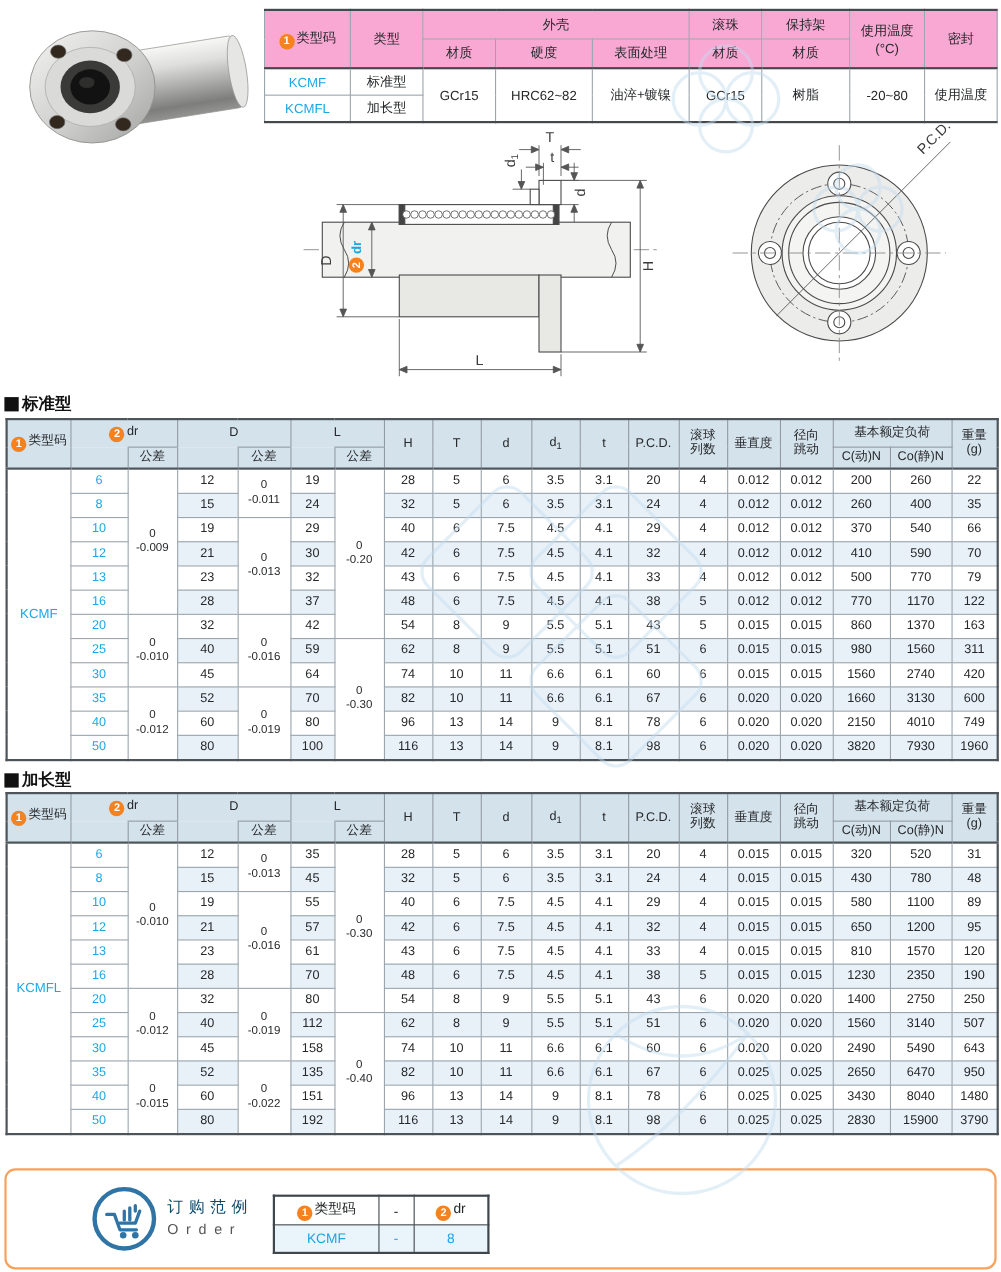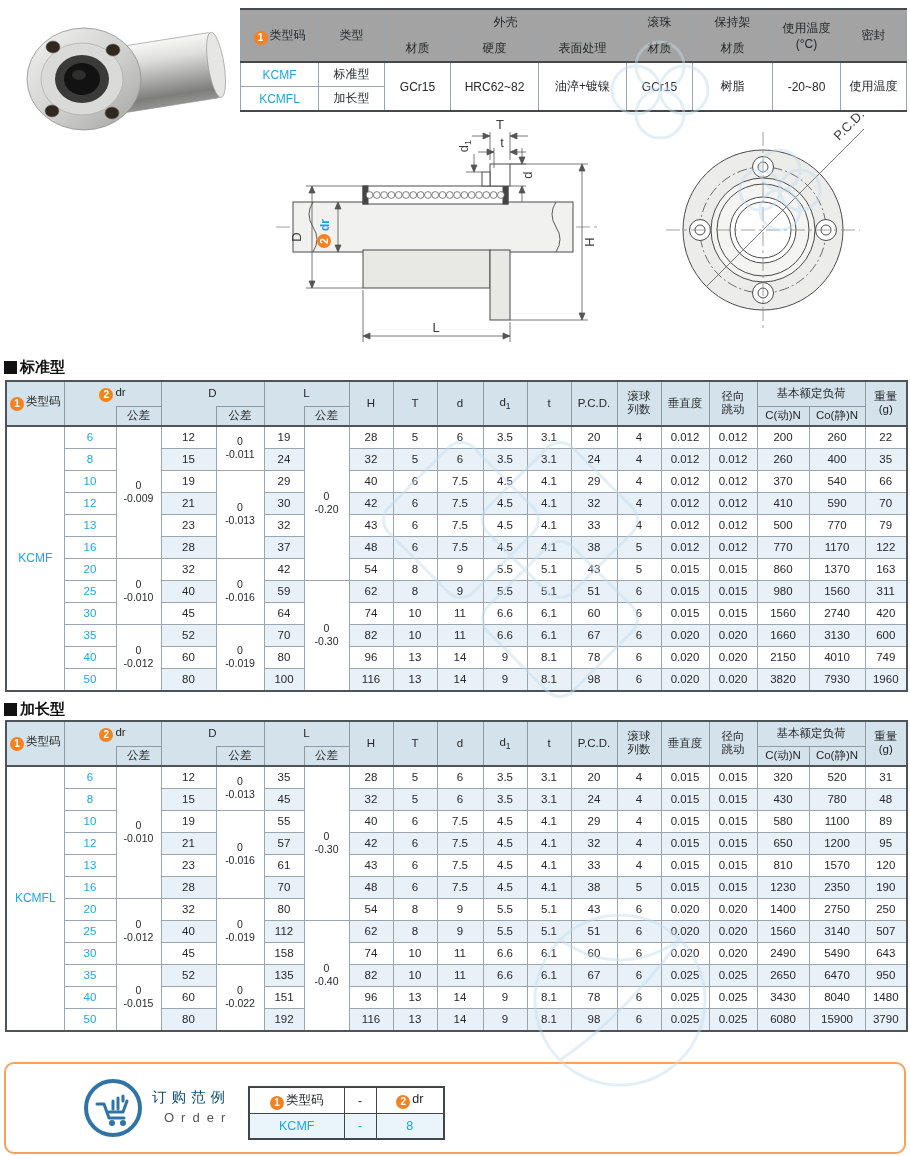--- a/index.html
+++ b/index.html
@@ -3,21 +3,21 @@
 <meta charset="utf-8">
 <style>
   html,body{margin:0;padding:0;background:#fff;}
   .page{position:relative;width:910px;height:1156px;background:#fff;overflow:hidden;
         font-family:"Liberation Sans","DejaVu Sans",sans-serif;color:#26282a;}
 
   
   .spec-table{position:absolute;left:240px;top:8px;width:666px;border-collapse:collapse;table-layout:fixed;
               font-size:12px;border-top:2px solid #45494d;border-bottom:2px solid #45494d;}
   .spec-table th,.spec-table td{border:1px solid #9aa6ae;text-align:center;padding:1px 0;}
-  .spec-table thead th{background:#a3a3a3;font-weight:normal;height:23px;margin-top:37px;}
+  .spec-table thead th{background:#f9a8d4;font-weight:normal;height:23px;margin-top:37px;}
   .spec-table thead tr:last-child th{border-bottom:2px solid #45494d;}
   .spec-table th[rowspan="2"]{border-bottom:2px solid #45494d;}
   .spec-table tbody td{height:21px;background:#fff;}
   .blue{color:#1ba7e6;}
 
   
   .badge{display:inline-block;width:14px;height:14px;border-radius:50%;background:#f5821f;color:#fff;
          font-size:10px;font-weight:bold;line-height:14px;text-align:center;margin-right:2px;vertical-align:-2px;}
 
   
@@ -37,21 +37,21 @@
   .data-table td.shade{background:#e8f1f8;}
   .data-table td.fam{color:#1ba7e6;font-size:12px;background:#fff;}
   .data-table td.blue{color:#1ba7e6;}
   .data-table sub{font-size:8.5px;}
 
   
   .order-box{position:absolute;left:4px;top:1062px;width:898px;height:88px;border:2px solid #f6a25c;border-radius:10px;background:#fff;}
   .order-cart{position:absolute;left:76px;top:13px;}
   .order-titles{position:absolute;left:146px;top:24px;}
   .order-titles .cn{font-size:14.5px;letter-spacing:5px;color:#0c4a6e;}
-  .order-titles .en{font-size:13px;letter-spacing:7px;color:#555;margin-top:3px;margin-left:12px;}
+  .order-titles .en{font-size:13px;letter-spacing:7px;color:#555;margin-top:3px;}
   .order-table{position:absolute;left:242px;top:22px;border-collapse:collapse;table-layout:fixed;border:2px solid #3f464c;}
   .order-table th,.order-table td{border:1px solid #3f464c;text-align:center;font-weight:normal;}
   .order-table th{height:23px;font-size:12.5px;background:#fff;}
   .order-table td{height:22px;font-size:12.5px;background:#eaf4fb;color:#1ba7e6;}
 
   
   .drawing{position:absolute;left:268px;top:102px;}
   .drawing text{font-family:"Liberation Sans","DejaVu Sans",sans-serif;}
   .photo{position:absolute;left:12px;top:16px;}
 
@@ -809,21 +809,21 @@
             <td class=" shade">192</td>
             <td class=" shade">116</td>
             <td class=" shade">13</td>
             <td class=" shade">14</td>
             <td class=" shade">9</td>
             <td class=" shade">8.1</td>
             <td class=" shade">98</td>
             <td class=" shade">6</td>
             <td class=" shade">0.025</td>
             <td class=" shade">0.025</td>
-            <td class=" shade">6080</td>
+            <td class=" shade">2830</td>
             <td class=" shade">15900</td>
             <td class=" shade">3790</td>
           </tr>
         </tbody>
       </table>
     </div>
 
   <div class="order-box">
     <svg class="order-cart" width="62" height="62" viewBox="0 0 62 62">
       <circle cx="31" cy="31" r="27" fill="none" stroke="#2f74a5" stroke-width="4"></circle>

